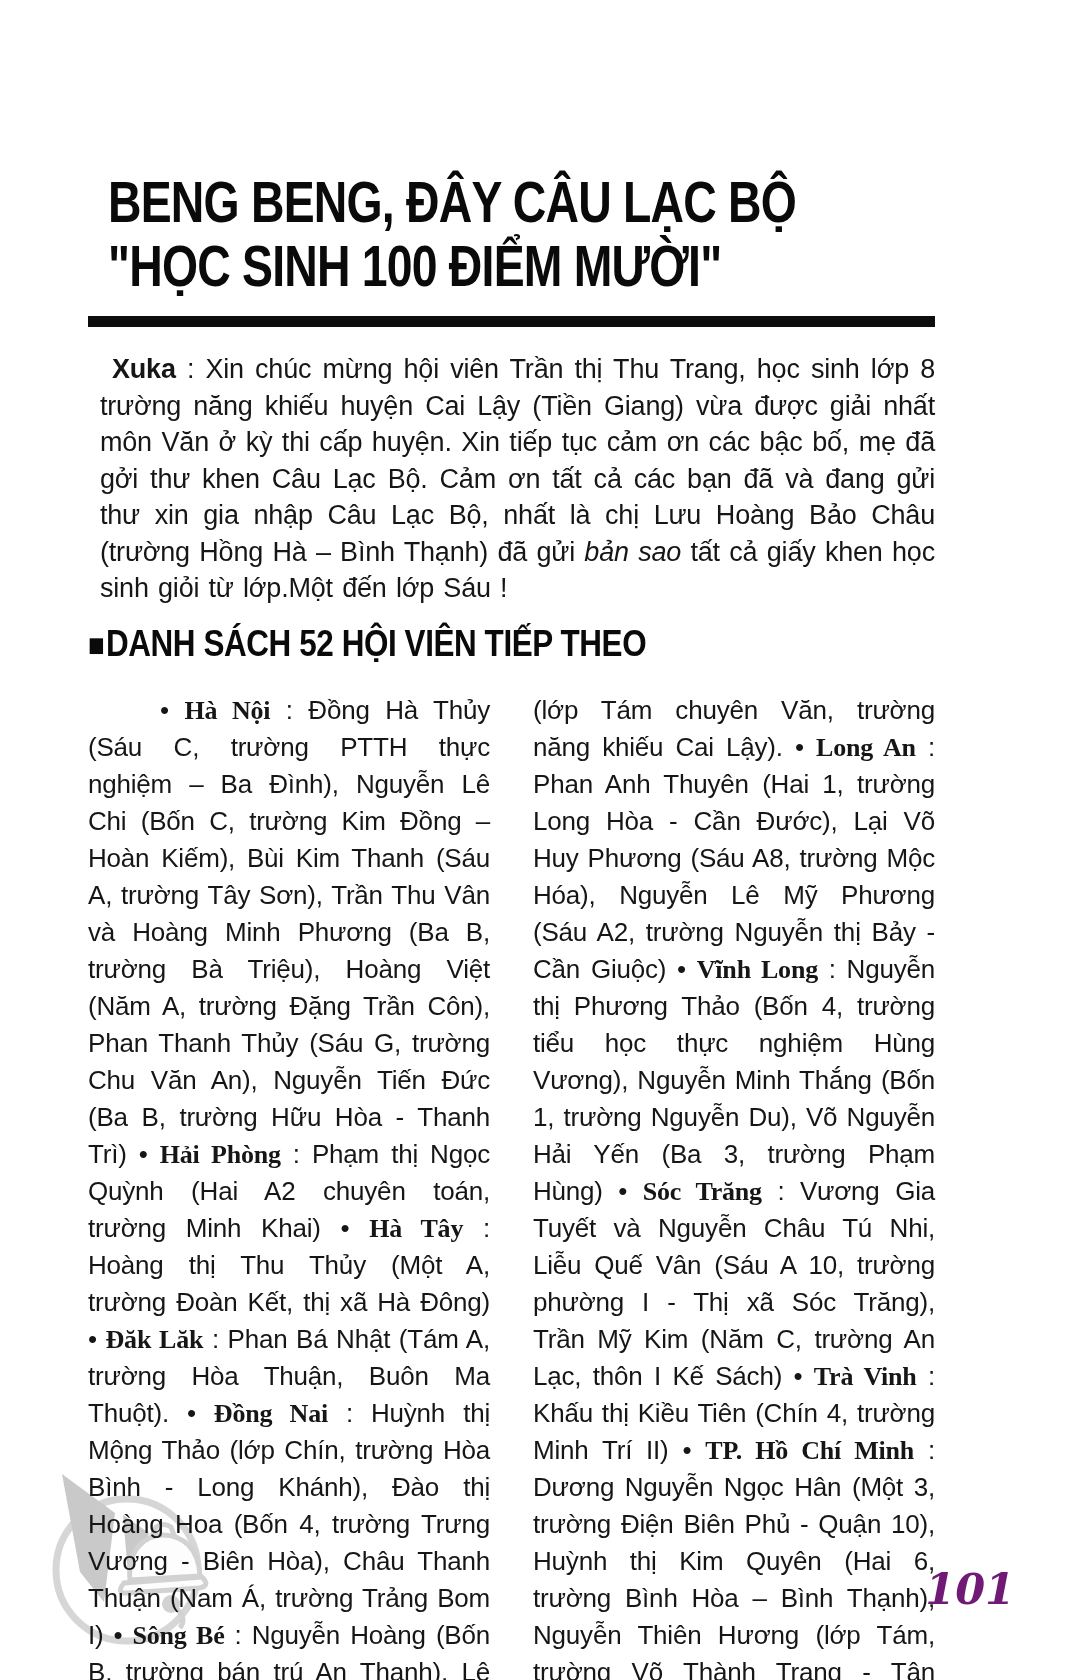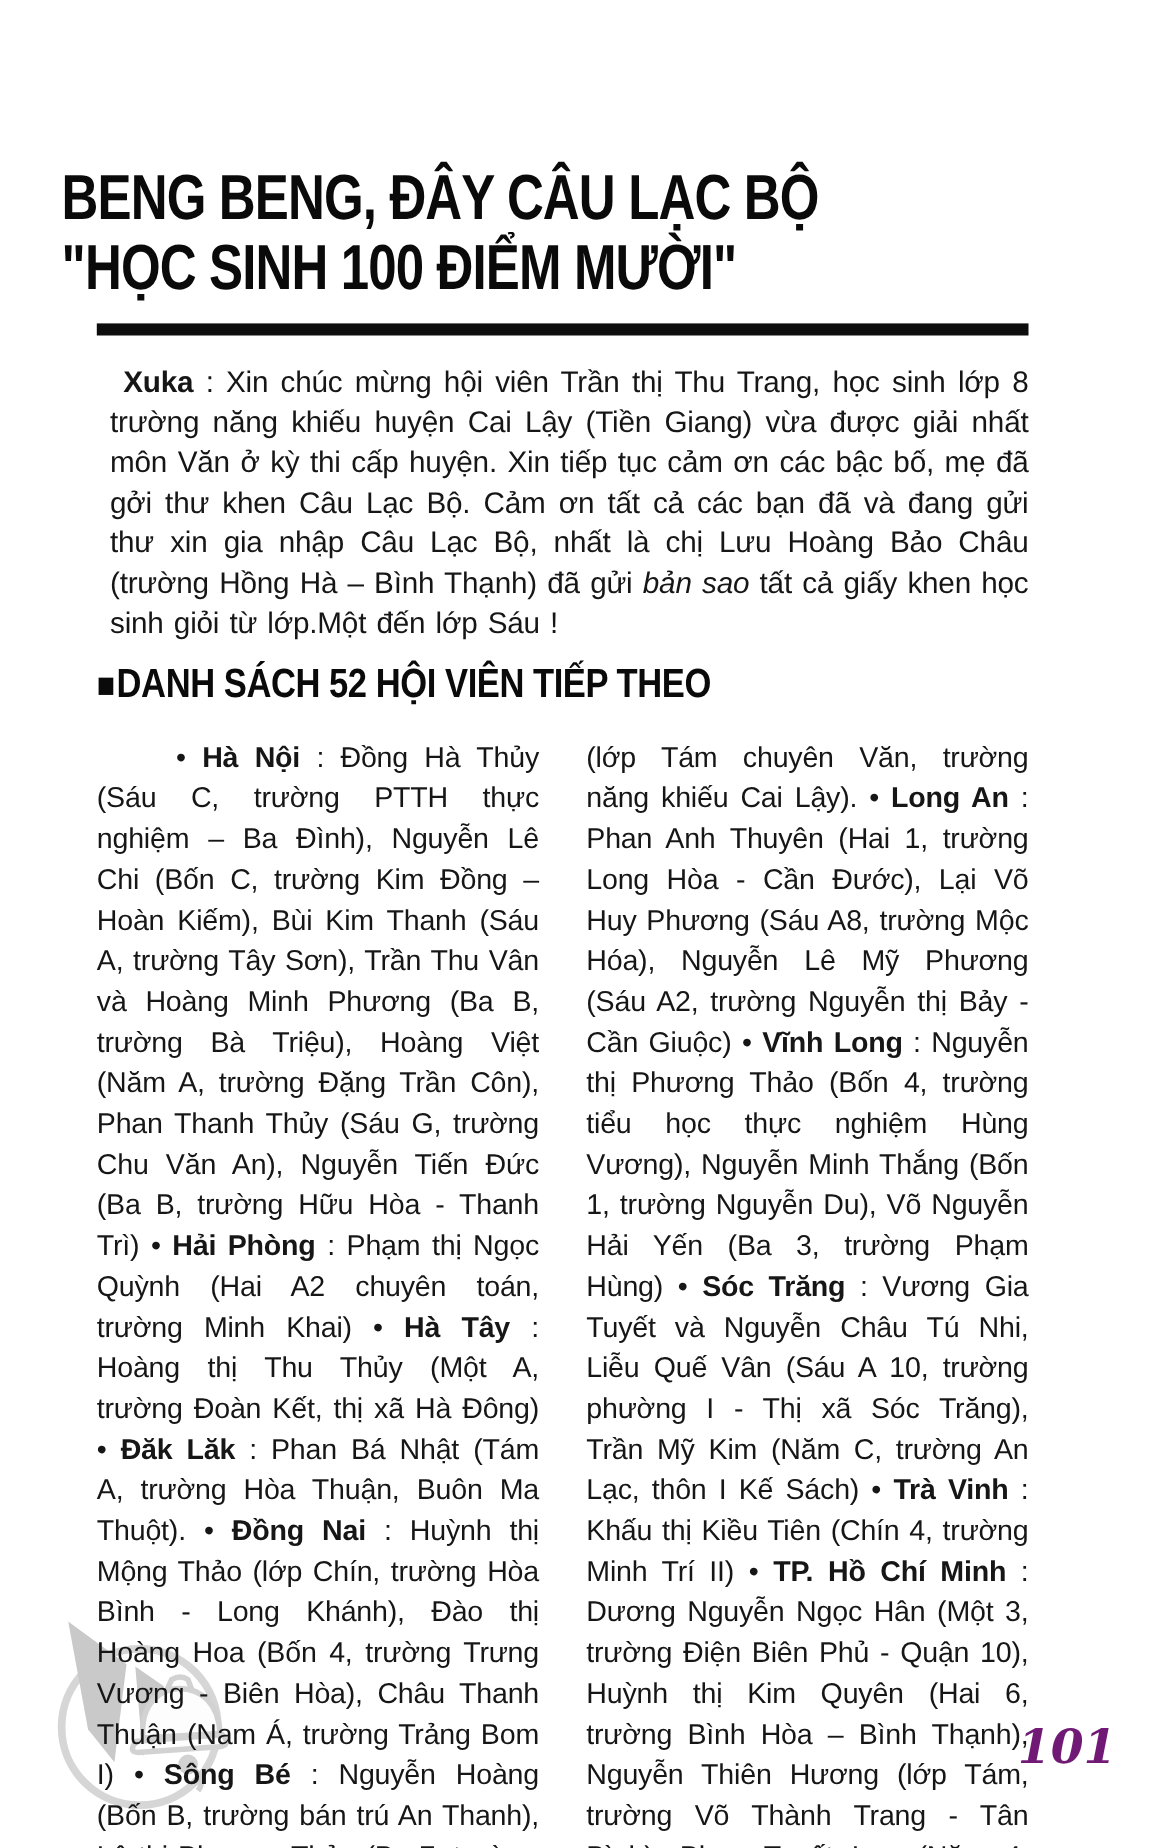--- a/index.html
+++ b/index.html
@@ -6,21 +6,21 @@
   .page {
     position: relative;
     width: 1069px;
     height: 1680px;
     background: #ffffff;
     color: #161616;
     font-family: "Liberation Sans", sans-serif;
     overflow: hidden;
     margin: 0 auto;
   }
-  .masthead { padding: 148px 134px 0 56px; }
+  .masthead { padding: 148px 134px 0 108px; margin-top: 22px; }
   .title-line {
     font-weight: bold;
     font-size: 58px;
     line-height: 64px;
     color: #0a0a0a;
     white-space: nowrap;
     transform: scaleX(0.80);
     transform-origin: 0 50%;
     letter-spacing: -1px;
   }
@@ -58,21 +58,21 @@
   }
   .col {
     flex: 1;
     font-size: 26px;
     line-height: 37px;
     text-align: justify;
     letter-spacing: -0.2px;
     word-spacing: 1.5px;
   }
   .col-left { text-indent: 72px; }
-  .col b { font-weight: bold; }
+  .col b { font-weight: bold; font-family: Liberation Serif, serif; }
   .intro b { font-weight: bold; margin-left: 12px; }
   .intro i { font-style: italic; }
   .logo-watermark {
     position: absolute;
     left: 35px;
     top: 1396px;
     z-index: 0;
   }
   .page-number {
     position: absolute;

